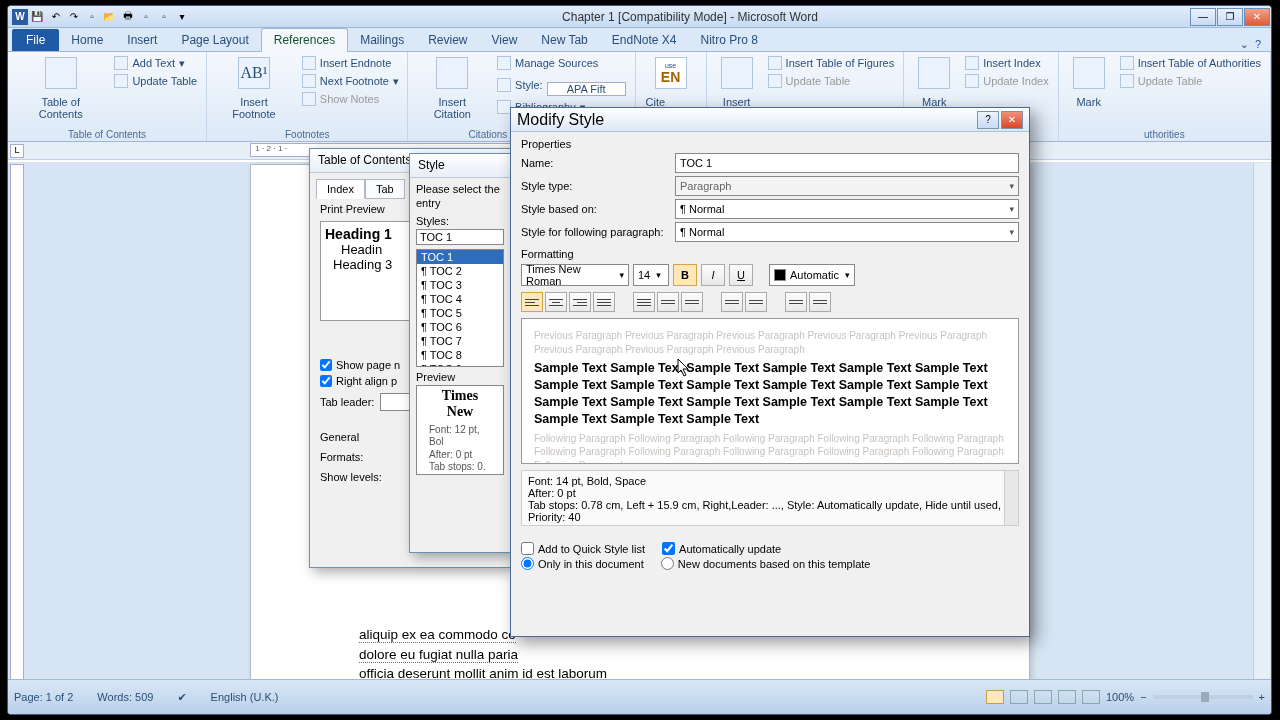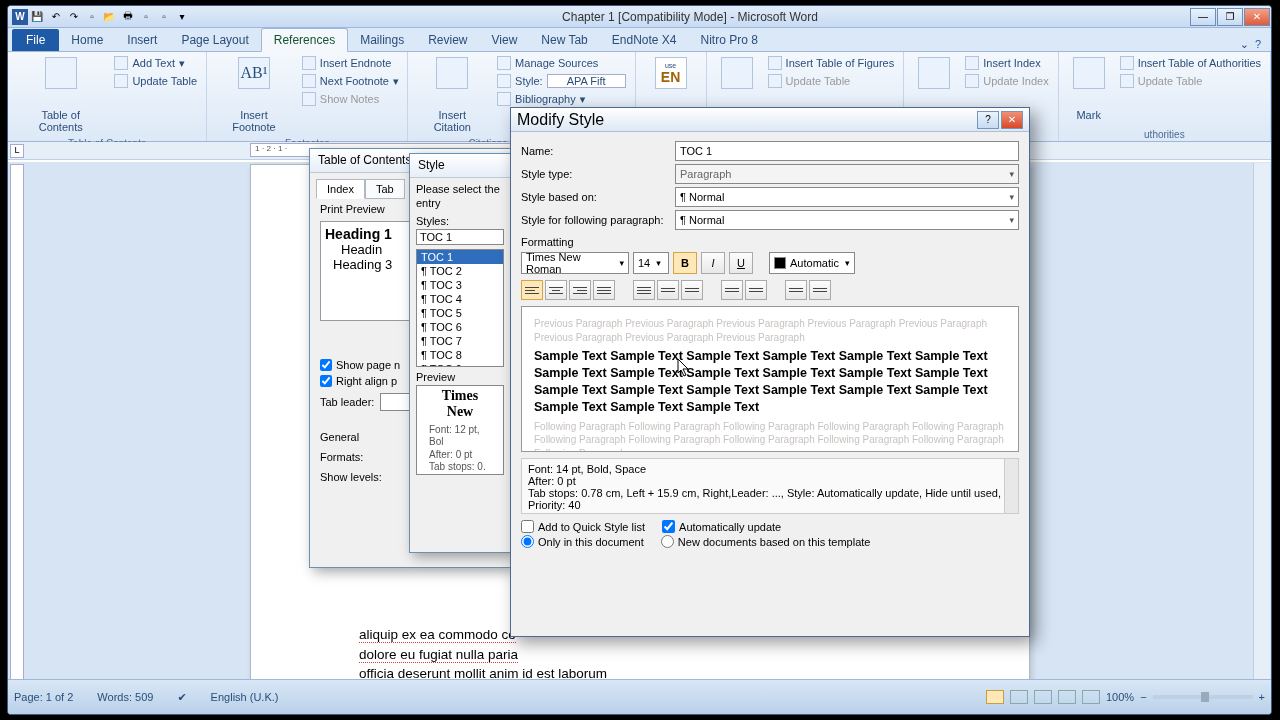--- a/index.html
+++ b/index.html
@@ -22,21 +22,21 @@
 .file-tab { background: #1e5aa6; color: #fff; padding: 4px 14px; font-size: 12px; border-radius: 2px 2px 0 0; }
 .tab { padding: 4px 12px; font-size: 12px; color: #2a4e7a; cursor: pointer; }
 .tab.active { background: #f4f8fd; border: 1px solid #a0b8d8; border-bottom: 1px solid #f4f8fd; border-radius: 3px 3px 0 0; margin-bottom: -1px; color: #14532d; }
 .ribbon-tabs .help { margin-left: auto; display: flex; gap: 6px; padding-right: 10px; color: #2a4e7a; }
 
 
 .ribbon { height: 90px; background: linear-gradient(#f4f8fd, #dde9f7); border-bottom: 1px solid #a0b8d8; display: flex; font-size: 11px; color: #2a4e7a; }
 .rgroup { border-right: 1px solid #c5d6ea; padding: 3px 6px 1px; display: flex; flex-direction: column; }
 .rgroup .body { flex: 1; display: flex; gap: 4px; }
 .rgroup .label { text-align: center; font-size: 10px; color: #4a6a94; padding-top: 2px; border-top: 1px solid #d0dcec00; }
-.rbtn-big { display: flex; flex-direction: column; align-items: center; gap: 20px; padding: 2px 4px; min-width: 48px; }
+.rbtn-big { display: flex; flex-direction: column; align-items: center; gap: 7px; padding: 2px 4px; min-width: 48px; }
 .rbtn-big .icon { width: 32px; height: 32px; background: #eaf3fd; border: 1px solid #b0c4de; }
 .rcol { display: flex; flex-direction: column; gap: 2px; justify-content: flex-start; }
 .rbtn-sm { display: flex; align-items: center; gap: 4px; padding: 1px 3px; white-space: nowrap; }
 .rbtn-sm .i { width: 14px; height: 14px; background: #eaf3fd; border: 1px solid #b0c4de; display: inline-block; }
 
 
 .ruler { height: 18px; background: #e6eef8; border-bottom: 1px solid #c0d0e4; position: relative; }
 .ruler .corner { position:absolute; left:2px; top:2px; width:14px; height:14px; background:#fff; border:1px solid #aac; font-size:9px; text-align:center; }
 .ruler-main { position:absolute; left:242px; top:1px; height:14px; width:700px; background:#fff; border:1px solid #aac; font-size:8px; color:#555; padding-left:4px; }
 
@@ -106,21 +106,21 @@
 .abtn.active { background:#ffe8b8; border-color:#d4a548; }
 .abtn .ln { height:1px; background:#444; }
 
 .para-prev { border:1px solid #999; background:#fff; height:146px; margin:6px 0; padding:10px 12px; overflow:hidden; font-family:"Times New Roman",serif; }
 .para-prev .ghost { color:#c7c3c0; font-size:10px; line-height:1.35; }
 .para-prev .sample { color:#000; font-weight:bold; font-size:12.5px; line-height:1.35; margin:4px 0; }
 
 .desc-box { border:1px solid #ccc; background:#fafafa; padding:4px 6px; height:56px; font-size:11px; position:relative; }
 .desc-box .scroll { position:absolute; right:0; top:0; bottom:0; width:14px; background:#e8e8e8; border-left:1px solid #ccc; }
 
-.opts { margin:6px 0; }
+.opts { margin:16px 0; }
 .opts label { display:inline-flex; align-items:center; gap:4px; margin-right:14px; }
 
 .dlg-mod .footer { display:flex; align-items:center; padding:4px 10px 8px; gap:8px; }
 .btn { border:1px solid #888; background:linear-gradient(#fdfdfd,#e4e4e4); padding:3px 14px; font-size:11px; border-radius:2px; }
 .btn.primary { border-color:#4a90d9; }
 
 .cursor-arrow { position:absolute; left:677px; top:358px; width:14px; height:20px; pointer-events:none; z-index:999; }
 .cursor-arrow svg { width:14px; height:20px; }
 </style>
 </head>
@@ -211,21 +211,21 @@
             <span style="text-align:center;line-height:1.1;">Insert Citation</span>
           </div>
         <div class="rcol">
           <div class="rbtn-sm">
               <span class="i"></span>
               <span>Manage Sources</span>
             </div>
           <div class="rbtn-sm">
               <span class="i"></span>
               <span>Style:</span> 
-              <span style="border:1px solid #aac;background:#fff;padding:0 19px;">APA Fift</span>
+              <span style="border:1px solid #aac;background:#fff;padding:0 19px;margin-top:8px;">APA Fift</span>
             </div>
           <div class="rbtn-sm"><span class="i"></span><span>Bibliography</span> ▾</div>
         </div>
       </div>
       <div class="label">Citations &amp; Bibliography</div>
     </div>
     <div class="rgroup" style="min-width:54px;">
       <div class="body">
           <div class="rbtn-big">
             <div class="icon" style="background:#fff;display:flex;flex-direction:column;align-items:center;justify-content:center;">
@@ -393,20 +393,21 @@
 </div>
 
 <div class="dlg-mod">
   <div class="hdr">
     <div class="t">Modify Style</div>
     <div class="wbtn">?</div>
     <div class="wbtn close">✕</div>
   </div>
   <div class="content">
     <div class="sect">
+      <div>Properties</div>
       <div class="row">
           <div class="lbl">Name:</div>
           <div class="field">
             <span>TOC 1</span>
           </div>
         </div>
       <div class="row">
           <div class="lbl">Style type:</div>
           <div class="field disabled dd">
             <span>Paragraph</span>

